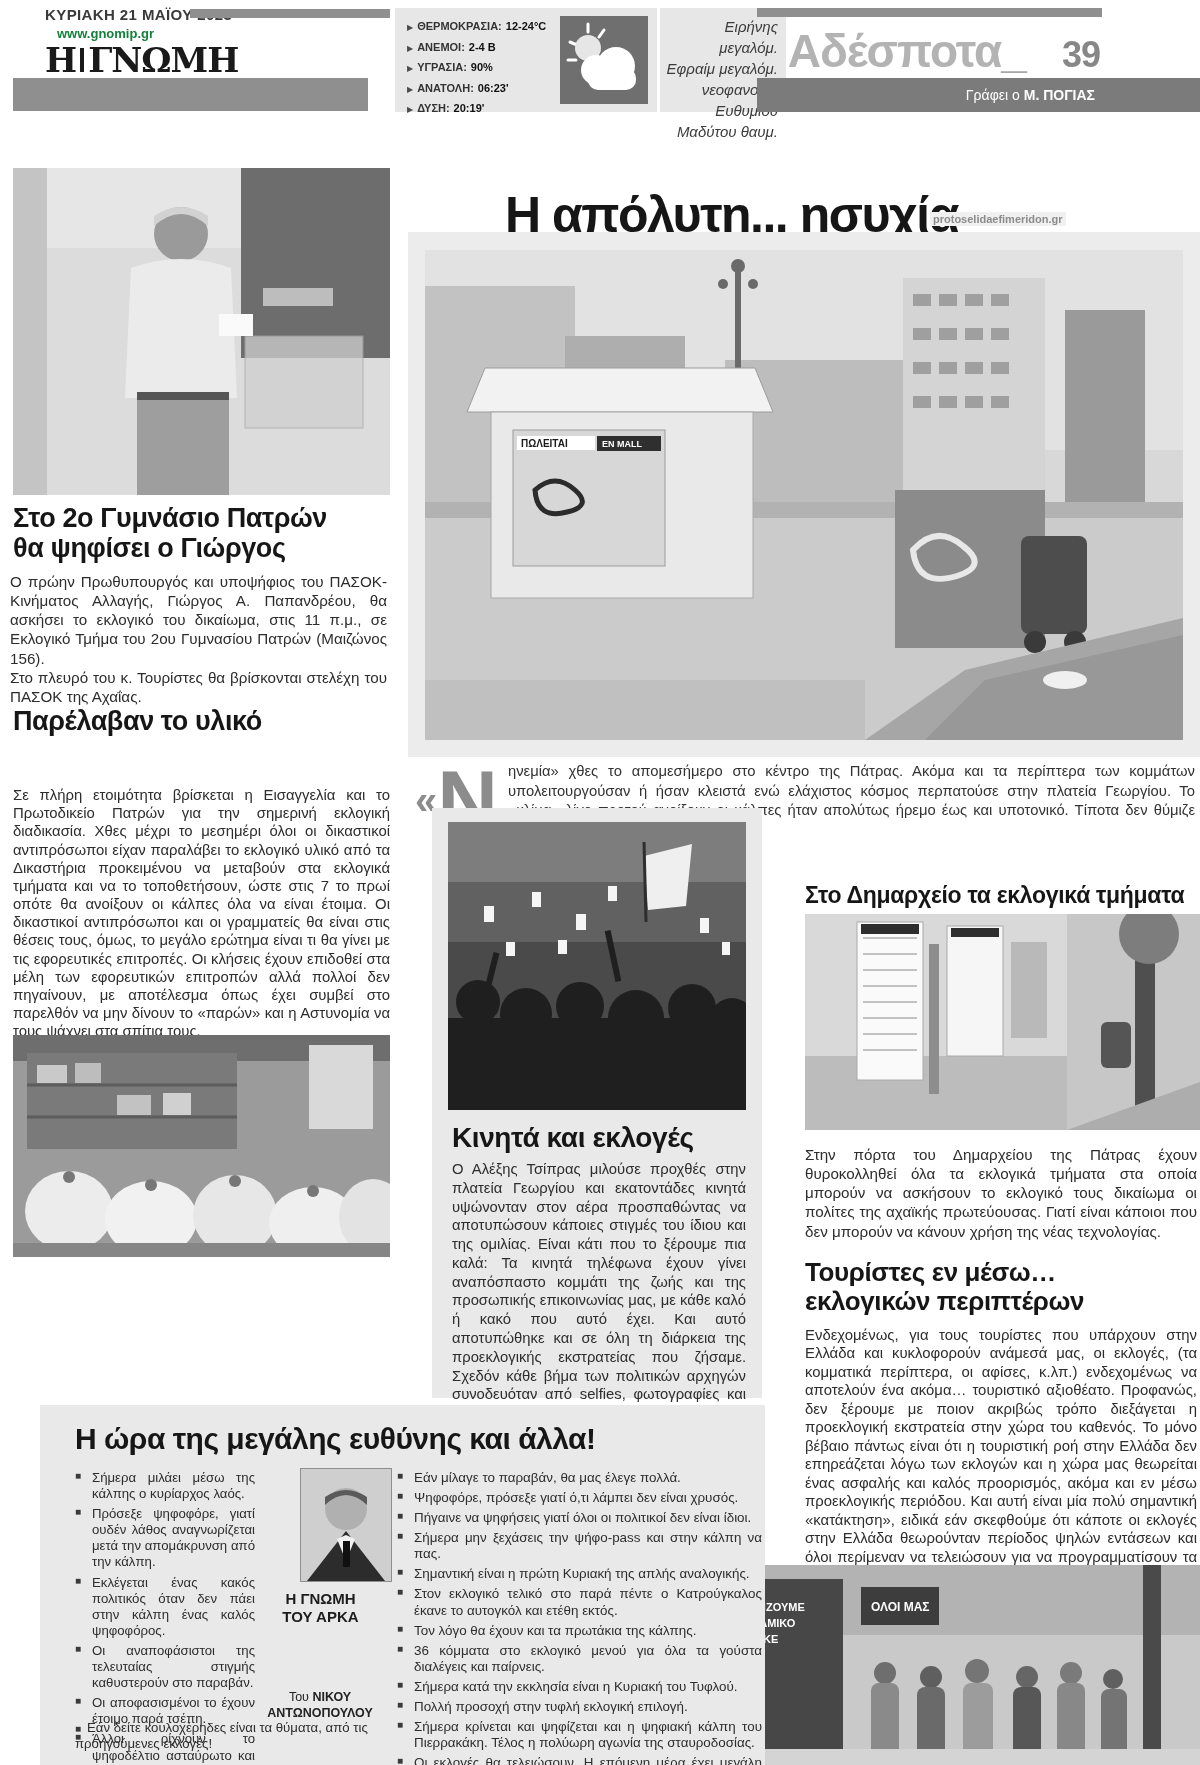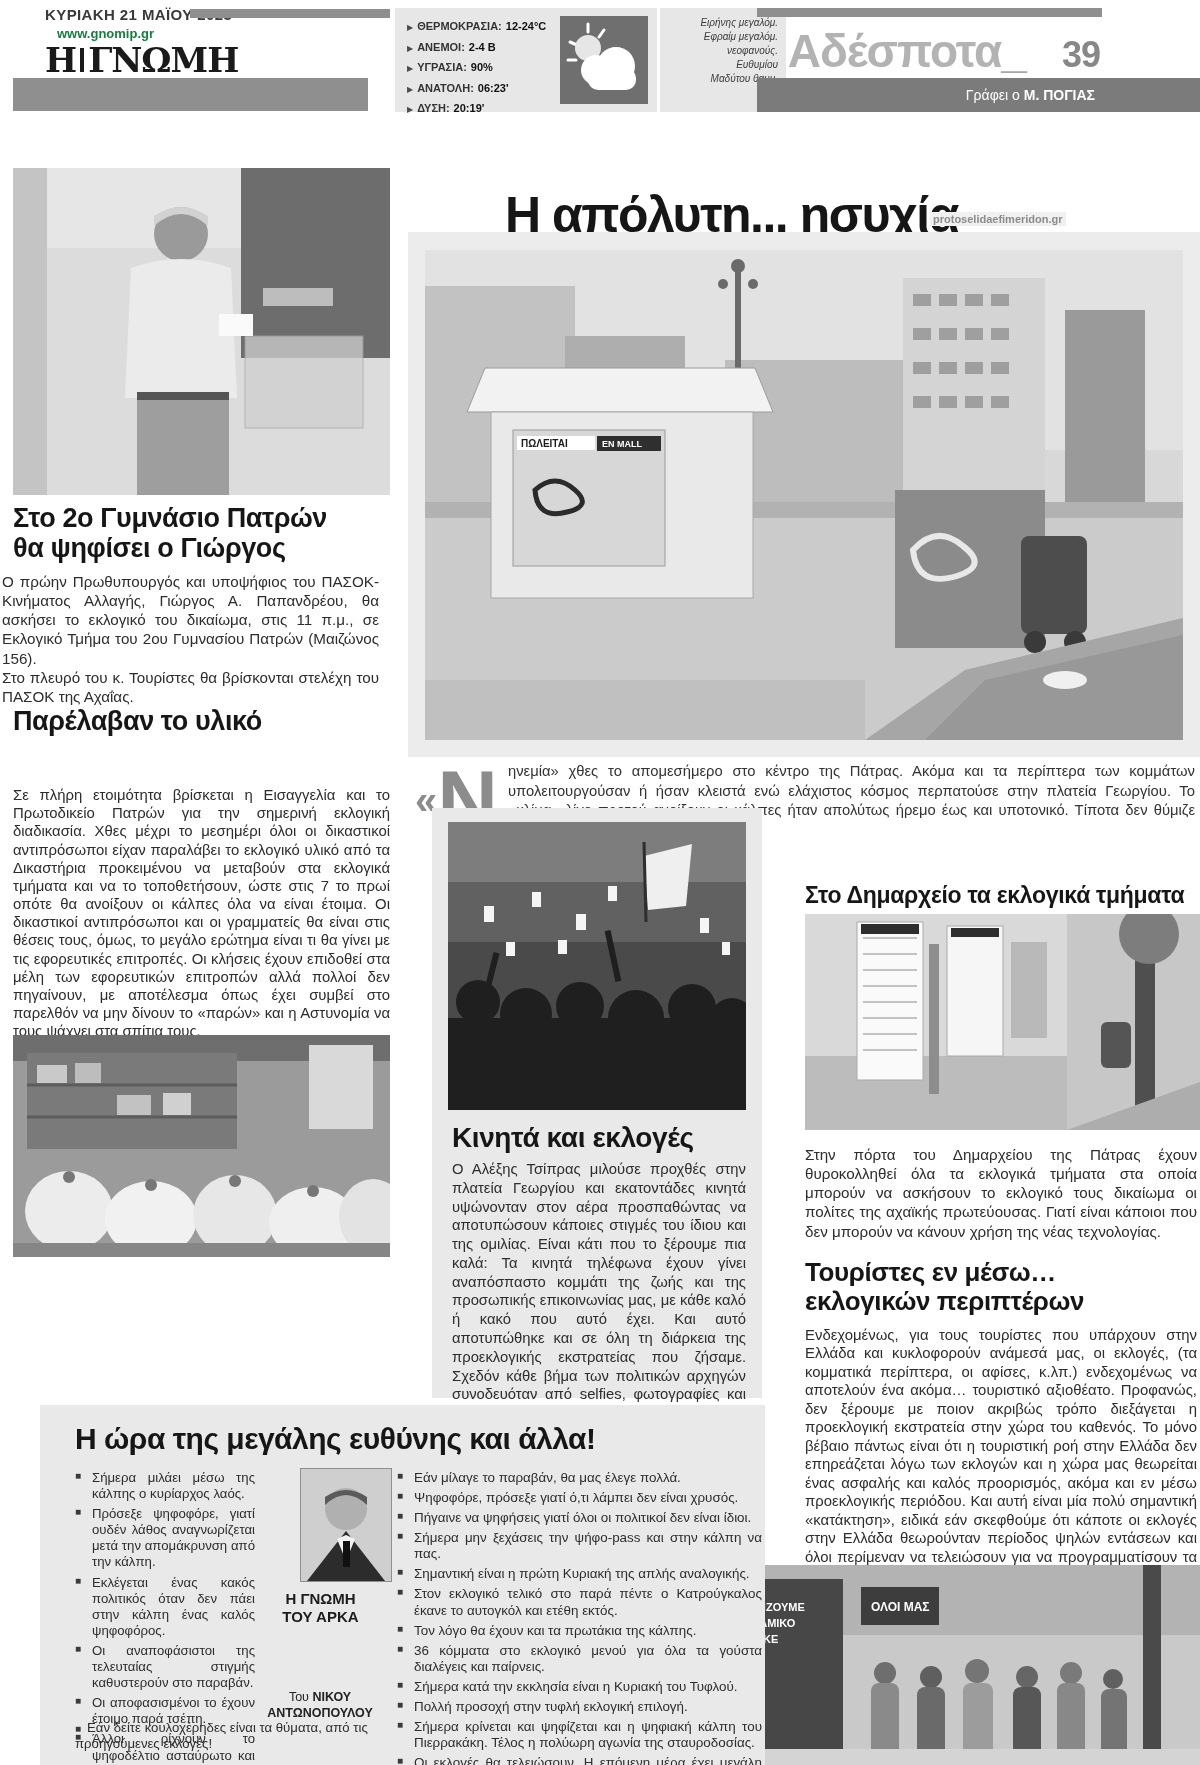--- a/index.html
+++ b/index.html
@@ -11,21 +11,21 @@
   
   .date{font-size:15px;font-weight:600;letter-spacing:.4px;color:#3a3a3a;}
   .website{font-size:13px;font-weight:700;color:#15803d;}
   .logo{font-family:"DejaVu Serif","Liberation Serif",serif;font-weight:700;font-size:34px;
         color:#1a1a1a;letter-spacing:-1px;display:flex;align-items:center;gap:4px;}
   .logo .div{width:4px;height:24px;background:#1a1a1a;}
   .wrow{display:flex;align-items:baseline;gap:4px;font-size:11px;line-height:18.5px;white-space:nowrap;}
   .wrow .tri{font-size:8px;color:#4c4c4c;}
   .wrow .wlabel{font-weight:600;color:#333;}
   .wrow .wval{font-weight:800;color:#101010;}
-  .namedays{font-style:italic;font-size:10px;line-height:1.4;text-align:right;color:#3c3c3c;}
+  .namedays{font-style:italic;font-size:15px;line-height:1.4;text-align:right;color:#3c3c3c;}
   .sectiontitle{font-size:46px;font-weight:800;color:#b3b3b3;letter-spacing:-1px;white-space:nowrap;}
   .sectiontitle .suffix{color:#a8a8a8;}
   .sectiontitle .num{font-size:36px;color:#878787;margin-left:36px;}
   .bylinebar{background:#7b7b7b;color:#fff;font-size:14px;display:flex;align-items:center;
              justify-content:flex-end;padding-right:105px;box-sizing:border-box;}
   .bylinebar b{font-weight:800;margin-left:4px;}
   
   .h-lead{font-size:50px;font-weight:800;color:#161616;letter-spacing:-1.5px;white-space:nowrap;}
   .watermark{font-size:11px;font-weight:700;color:#8b8b8b;background:#f0f0f0;padding:1px 3px;}
   .h1{font-size:27px;font-weight:800;color:#161616;line-height:1.12;letter-spacing:-.4px;}
@@ -147,21 +147,21 @@
       <rect x="232" y="168" width="118" height="92" fill="#cfcfcf" opacity="0.75" stroke="#a5a5a5"></rect>
       <rect x="206" y="146" width="34" height="22" fill="#fafafa"></rect>
       <rect x="250" y="120" width="70" height="18" fill="#bdbdbd"></rect>
     </svg>
   </div>
 
   <div class="abs h1" style="left:13px;top:503px;width:380px;">
     <div>Στο 2ο Γυμνάσιο Πατρών</div>
     <div>θα ψηφίσει ο Γιώργος</div>
   </div>
-  <div class="abs body-txt" style="left:2px;top:572px;width:377px;">
+  <div class="abs body-txt" style="left:10px;top:572px;width:377px;">
       <p>Ο πρώην Πρωθυπουργός και υποψήφιος του ΠΑΣΟΚ-Κινήματος Αλλαγής, Γιώργος Α. Παπανδρέου, θα ασκήσει το εκλογικό του δικαίωμα, στις 11 π.μ., σε Εκλογικό Τμήμα του 2ου Γυμνασίου Πατρών (Μαιζώνος 156).</p>
       <p>Στο πλευρό του κ. Τουρίστες θα βρίσκονται στελέχη του ΠΑΣΟΚ της Αχαΐας.</p>
     </div>
 
   <div class="abs h1" style="left:13px;top:706px;width:380px;">
     <div>Παρέλαβαν το υλικό</div>
   </div>
   <div class="abs body-txt" style="left:13px;top:786px;width:377px;font-size:14.9px;line-height:1.22;">
       <p>Σε πλήρη ετοιμότητα βρίσκεται η Εισαγγελία και το Πρωτοδικείο Πατρών για την σημερινή εκλογική διαδικασία. Χθες μέχρι το μεσημέρι όλοι οι δικαστικοί αντιπρόσωποι είχαν παραλάβει το εκλογικό υλικό από τα Δικαστήρια προκειμένου να μεταβούν στα εκλογικά τμήματα και να το τοποθετήσουν, ώστε στις 7 το πρωί οπότε θα ανοίξουν οι κάλπες όλα να είναι έτοιμα. Οι δικαστικοί αντιπρόσωποι και οι γραμματείς θα είναι στις θέσεις τους, όμως, το μεγάλο ερώτημα είναι τι θα γίνει με τις εφορευτικές επιτροπές. Οι κλήσεις έχουν επιδοθεί στα μέλη των εφορευτικών επιτροπών αλλά πολλοί δεν πηγαίνουν, με αποτέλεσμα όπως έχει συμβεί στο παρελθόν να μην δίνουν το «παρών» και η Αστυνομία να τους ψάχνει στα σπίτια τους.</p>
       <p>Πάντως, για τις εφορευτικές επιτροπές ο μόνος αρμόδιος είναι ο δικαστικός αντιπρόσωπος κάθε τμήματος.</p>

